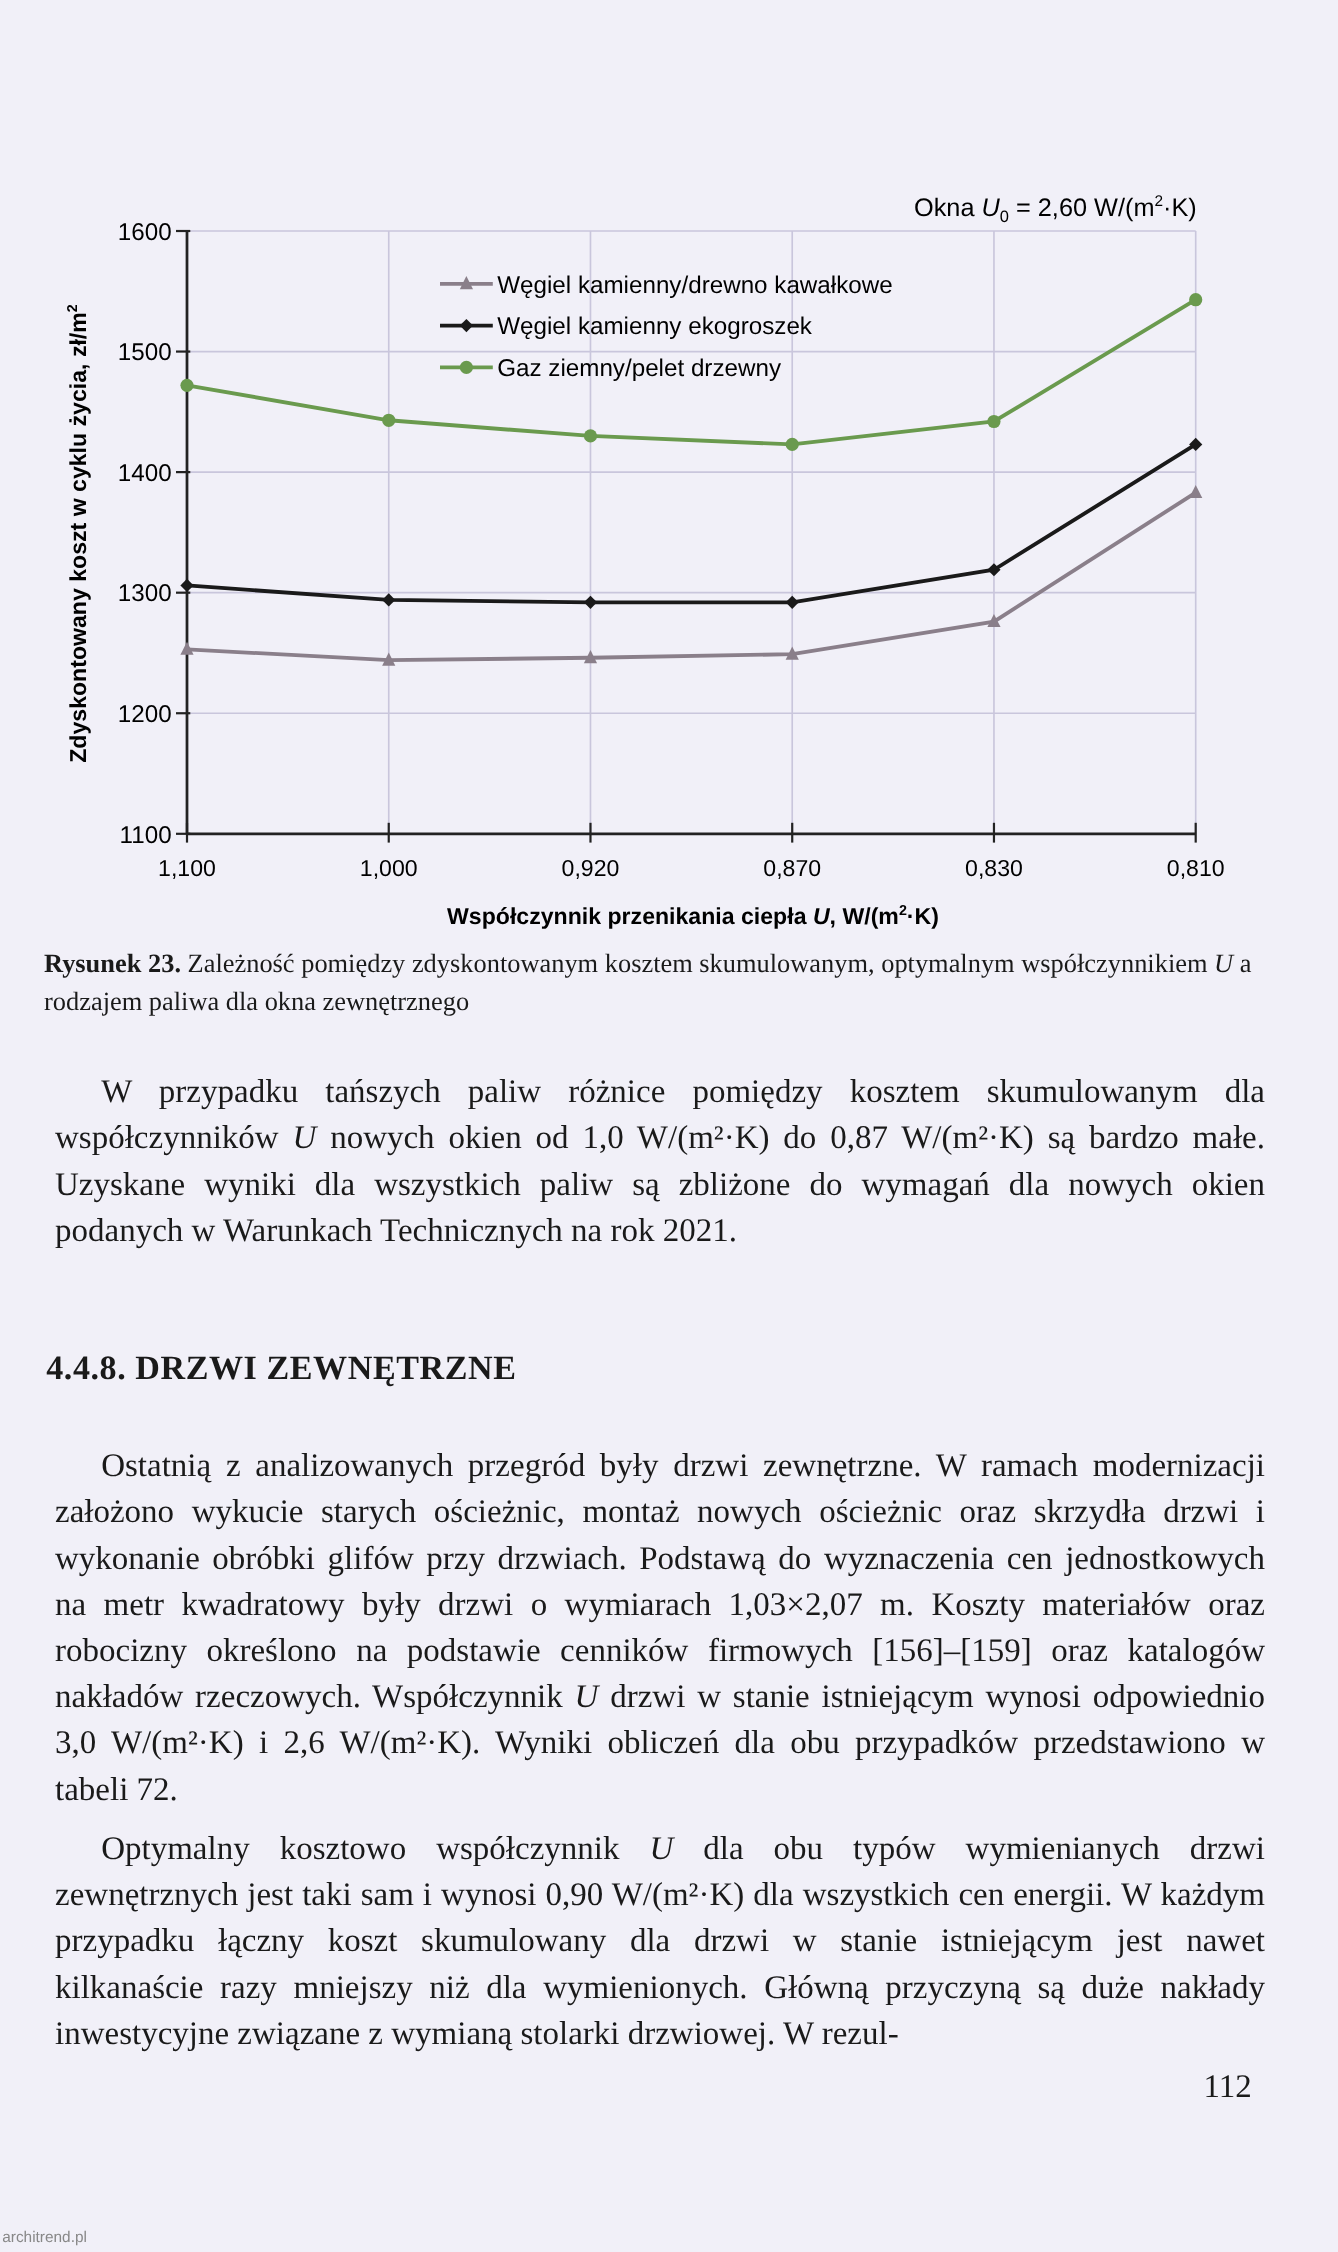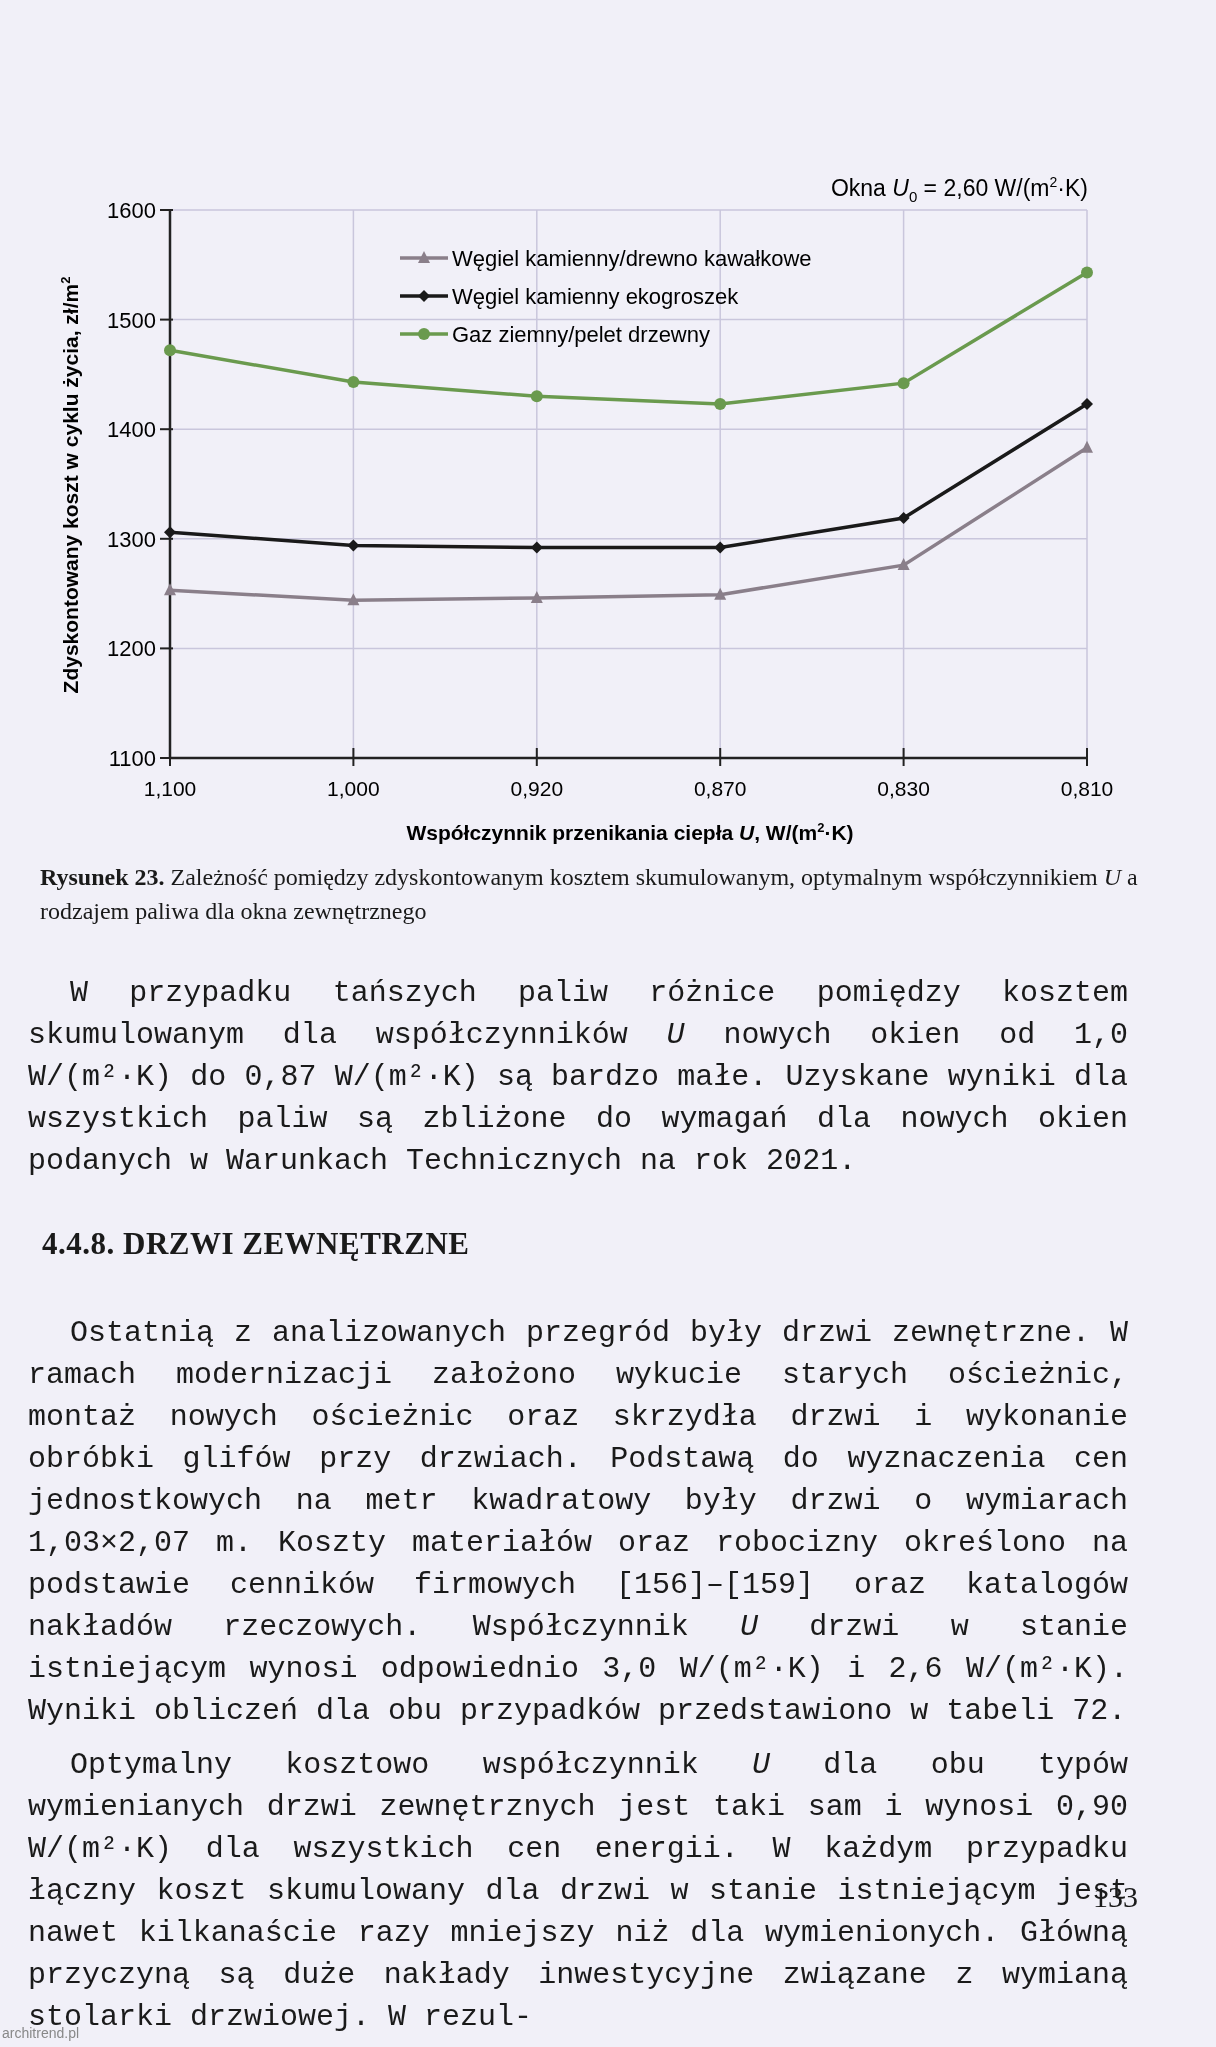--- a/index.html
+++ b/index.html
@@ -10,22 +10,22 @@
       color: #1a1a1a;
     }
     .chart-wrap { position: absolute; left: 0; top: 0; width: 1216px; height: 860px; }
     svg text { font-family: "Liberation Sans", sans-serif; }
     .caption {
       position: absolute; left: 40px; width: 1100px; top: 860px;
       font-family: "Liberation Serif", serif; font-size: 24px; line-height: 34px;
     }
     .caption b { font-weight: bold; }
     .body-text {
-      position: absolute; left: 28px; width: 1100px;
-      font-family: Liberation Mono, monospace; font-size: 30px; line-height: 42px;
+      position: absolute; left: 50px; width: 1100px;
+      font-family: Liberation Serif, serif; font-size: 30px; line-height: 42px;
       text-align: justify;
     }
     .body-text p { margin: 0 0 12px 0; text-indent: 42px; }
     .heading {
       position: absolute; left: 42px; top: 1226px;
       font-family: "Liberation Serif", serif; font-size: 31px; font-weight: bold;
       letter-spacing: 0.5px;
     }
     .page-number {
       position: absolute; right: 78px; top: 1880px;
@@ -137,14 +137,14 @@
   <p><span>W przypadku tańszych paliw różnice pomiędzy kosztem skumulowanym dla współczynników </span><i>U</i><span> nowych okien od 1,0 W/(m²·K) do 0,87 W/(m²·K) są bardzo małe. Uzyskane wyniki dla wszystkich paliw są zbliżone do wymagań dla nowych okien podanych w Warunkach Technicznych na rok 2021.</span></p>
 </div>
 
 <div class="heading">4.4.8. DRZWI ZEWNĘTRZNE</div>
 
 <div class="body-text" style="top: 1312px;">
   <p><span>Ostatnią z analizowanych przegród były drzwi zewnętrzne. W ramach modernizacji założono wykucie starych ościeżnic, montaż nowych ościeżnic oraz skrzydła drzwi i wykonanie obróbki glifów przy drzwiach. Podstawą do wyznaczenia cen jednostkowych na metr kwadratowy były drzwi o wymiarach 1,03×2,07 m. Koszty materiałów oraz robocizny określono na podstawie cenników firmowych [156]–[159] oraz katalogów nakładów rzeczowych. Współczynnik </span><i>U</i><span> drzwi w stanie istniejącym wynosi odpowiednio 3,0 W/(m²·K) i 2,6 W/(m²·K). Wyniki obliczeń dla obu przypadków przedstawiono w tabeli 72.</span></p>
   <p><span>Optymalny kosztowo współczynnik </span><i>U</i><span> dla obu typów wymienianych drzwi zewnętrznych jest taki sam i wynosi 0,90 W/(m²·K) dla wszystkich cen energii. W każdym przypadku łączny koszt skumulowany dla drzwi w stanie istniejącym jest nawet kilkanaście razy mniejszy niż dla wymienionych. Główną przyczyną są duże nakłady inwestycyjne związane z wymianą stolarki drzwiowej. W rezul-</span></p>
 </div>
 
-<div class="page-number">133</div>
+<div class="page-number">112</div>
 <div class="watermark">architrend.pl</div>
 
 </body></html>

